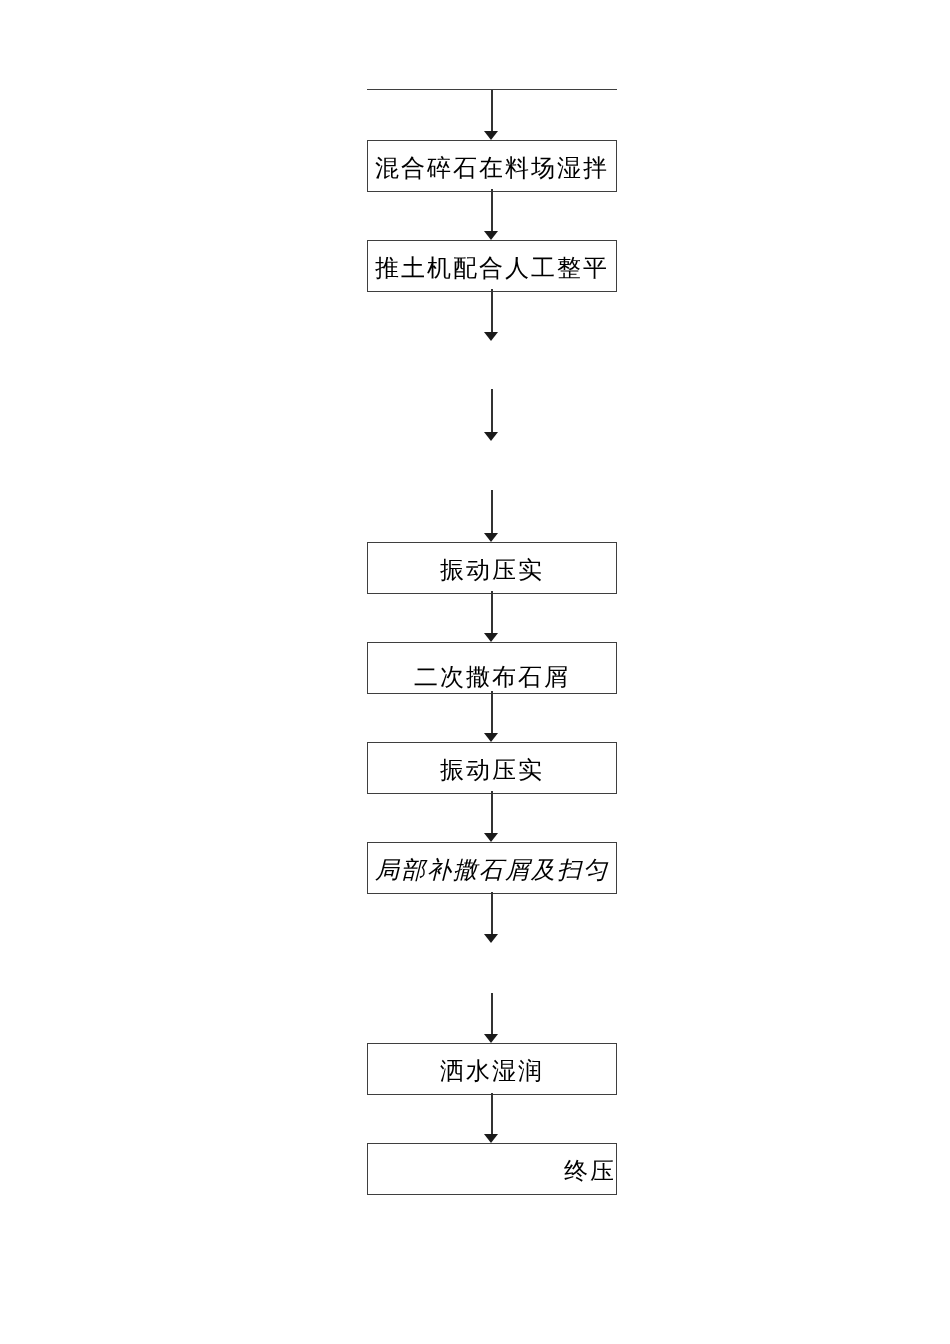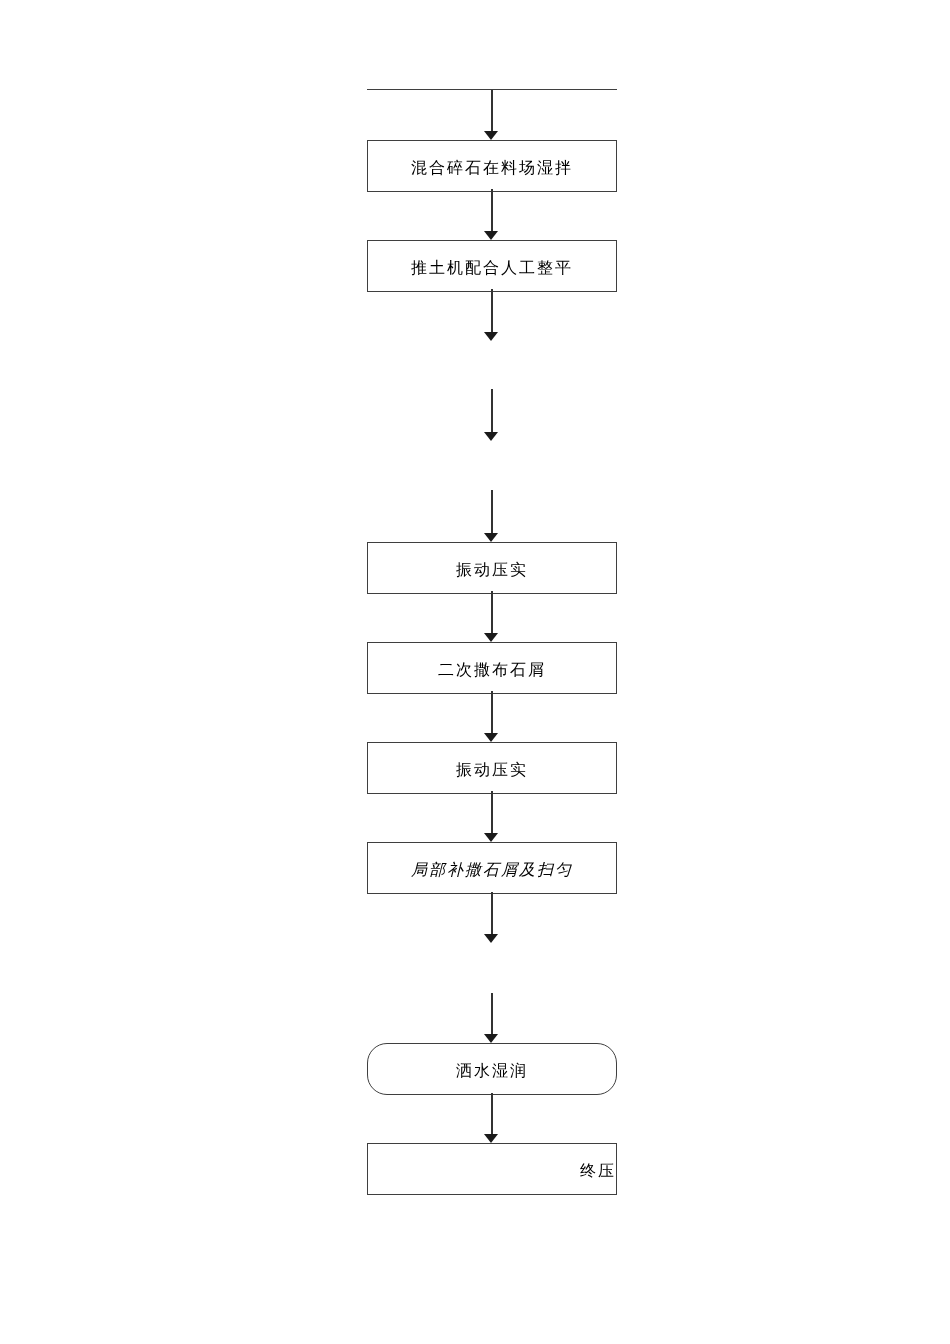--- a/index.html
+++ b/index.html
@@ -26,21 +26,21 @@
   .flow-box {
     position: absolute;
     left: 367px;
     width: 248px;
     height: 46px;
     border: 1px solid #3f3f3f;
     background: #ffffff;
     display: flex;
     align-items: center;
     justify-content: center;
-    font-size: 16px;
+    font-size: 24px;
     color: #000000;
     letter-spacing: 2px;
     padding-top: 4px;
     box-sizing: content-box;
   }
   .flow-arrow {
     position: absolute;
     left: 484px;
     width: 15px;
   }
@@ -101,21 +101,21 @@
     <div class="head"></div>
   </div>
   <div class="flow-box" style="top:542px;">
     <span>振动压实</span>
   </div>
 
   <div class="flow-arrow" style="top:591px;height:51px;">
     <div class="shaft"></div>
     <div class="head"></div>
   </div>
-  <div class="flow-box" style="top:642px;">
+  <div class="flow-box" style="top:642px;align-items:flex-end;">
     <span>二次撒布石屑</span>
   </div>
 
   <div class="flow-arrow" style="top:691px;height:51px;">
     <div class="shaft"></div>
     <div class="head"></div>
   </div>
   <div class="flow-box" style="top:742px;">
     <span>振动压实</span>
   </div>
@@ -130,21 +130,21 @@
 
   <div class="flow-arrow" style="top:892px;height:51px;">
     <div class="shaft"></div>
     <div class="head"></div>
   </div>
 
   <div class="flow-arrow" style="top:993px;height:50px;">
     <div class="shaft"></div>
     <div class="head"></div>
   </div>
-  <div class="flow-box" style="top:1043px;border-radius:20px;">
+  <div class="flow-box" style="top:1043px;">
     <span>洒水湿润</span>
   </div>
 
   <div class="flow-arrow" style="top:1093px;height:50px;">
     <div class="shaft"></div>
     <div class="head"></div>
   </div>
   <div class="flow-box" style="top:1143px;justify-content:flex-end;">
     <span>终压</span>
   </div>

